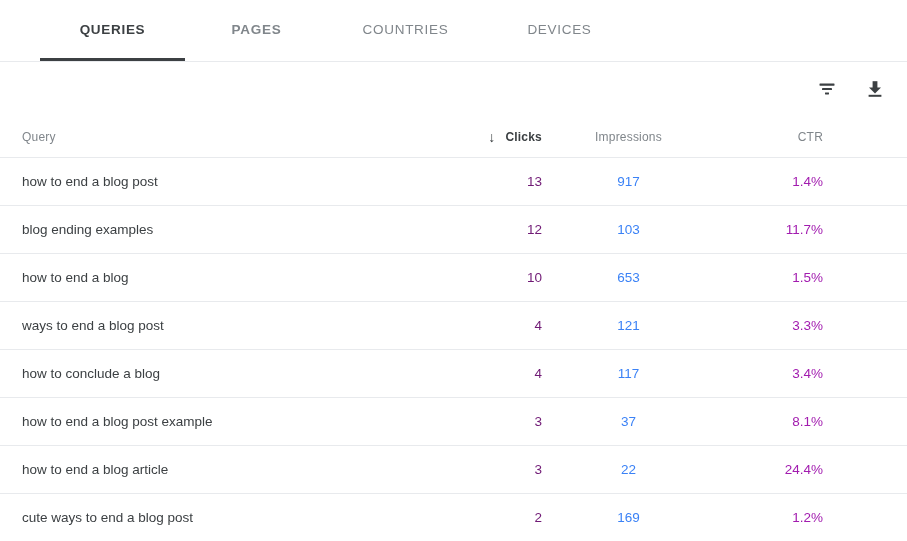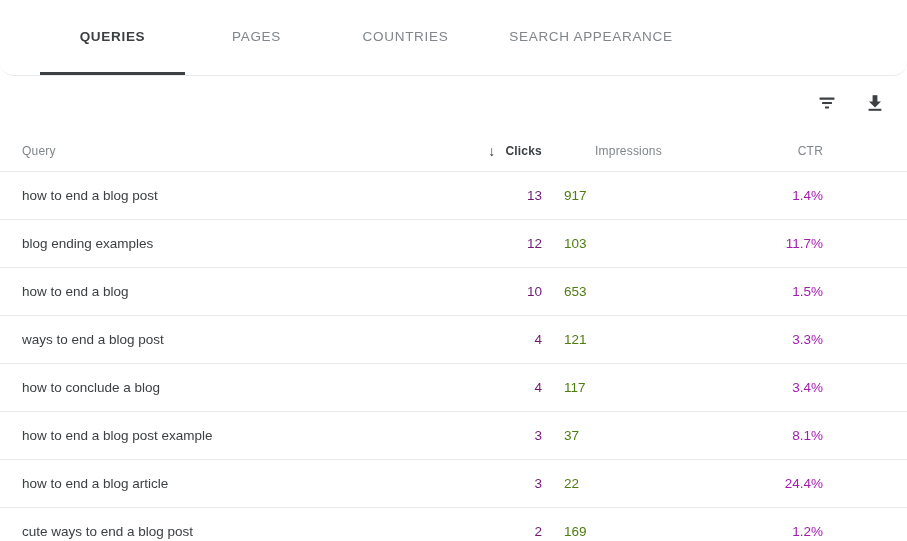--- a/index.html
+++ b/index.html
@@ -11,24 +11,23 @@
     height: 541px;
     background: #ffffff;
     font-family: "Liberation Sans", sans-serif;
     -webkit-font-smoothing: antialiased;
     overflow: hidden;
   }
 
   
   .tabbar {
     position: relative;
-    height: 76px;
+    height: 62px;
     border-bottom: 1px solid #e8eaed;
     box-sizing: border-box;
-    border-radius: 14px;
   }
   .tabs {
     display: flex;
     align-items: flex-start;
     height: 100%;
     padding-left: 40px;
   }
   .tab {
     position: relative;
     height: 100%;
@@ -38,21 +37,21 @@
     box-sizing: border-box;
     font-size: 13.5px;
     letter-spacing: 0.7px;
     color: #80868b;
     cursor: pointer;
     user-select: none;
     white-space: nowrap;
     padding-bottom: 3px;
   }
   .tab.t-queries   { width: 145px; }
-  .tab.t-pages     { width: 143px; }
+  .tab.t-pages     { width: 143px; font-weight: bold; }
   .tab.t-countries { width: 155px; }
   .tab.t-devices   { width: 153px; }
   .tab.t-appearance{ width: 216px; }
 
   .tab.active {
     color: #3c4043;
     font-weight: bold;
   }
   .tab.active::after {
     content: "";
@@ -140,40 +139,40 @@
     overflow: hidden;
     text-overflow: ellipsis;
   }
   td.c-query {
     text-align: left;
     padding-left: 22px;
     color: #3c4043;
     margin-left: 32px;
   }
   td.c-clicks { text-align: right; padding-right: 22px; color: #701a75; }
-  td.c-impr   { text-align: left; padding-right: 22px; color: #4d7c0f; }
+  td.c-impr   { text-align: center; padding-right: 22px; color: #3b82f6; }
   td.c-ctr    { text-align: right; padding-right: 22px; color: #a21caf; }
   td.c-pos    { text-align: right; padding-right: 22px; color: #b23fc9; }
 </style>
 </head>
 <body>
 
 <div class="tabbar">
   <div class="tabs" id="tab-list">
       <div class="tab t-queries active">
         <span>QUERIES</span>
       </div>
       <div class="tab t-pages">
         <span>PAGES</span>
       </div>
       <div class="tab t-countries">
         <span>COUNTRIES</span>
       </div>
-      <div class="tab t-appearance">
-        <span>SEARCH APPEARANCE</span>
+      <div class="tab t-devices">
+        <span>DEVICES</span>
       </div>
     </div>
 </div>
 
 <div class="toolbar">
 
   <button class="tool-btn tool-filter" title="Filter">
     <span>
       <svg width="20" height="20" viewBox="0 0 20 20" aria-hidden="true">
         <rect x="2.5" y="4.6" width="15" height="2.1" rx="0.4" fill="#3c4043"></rect>

